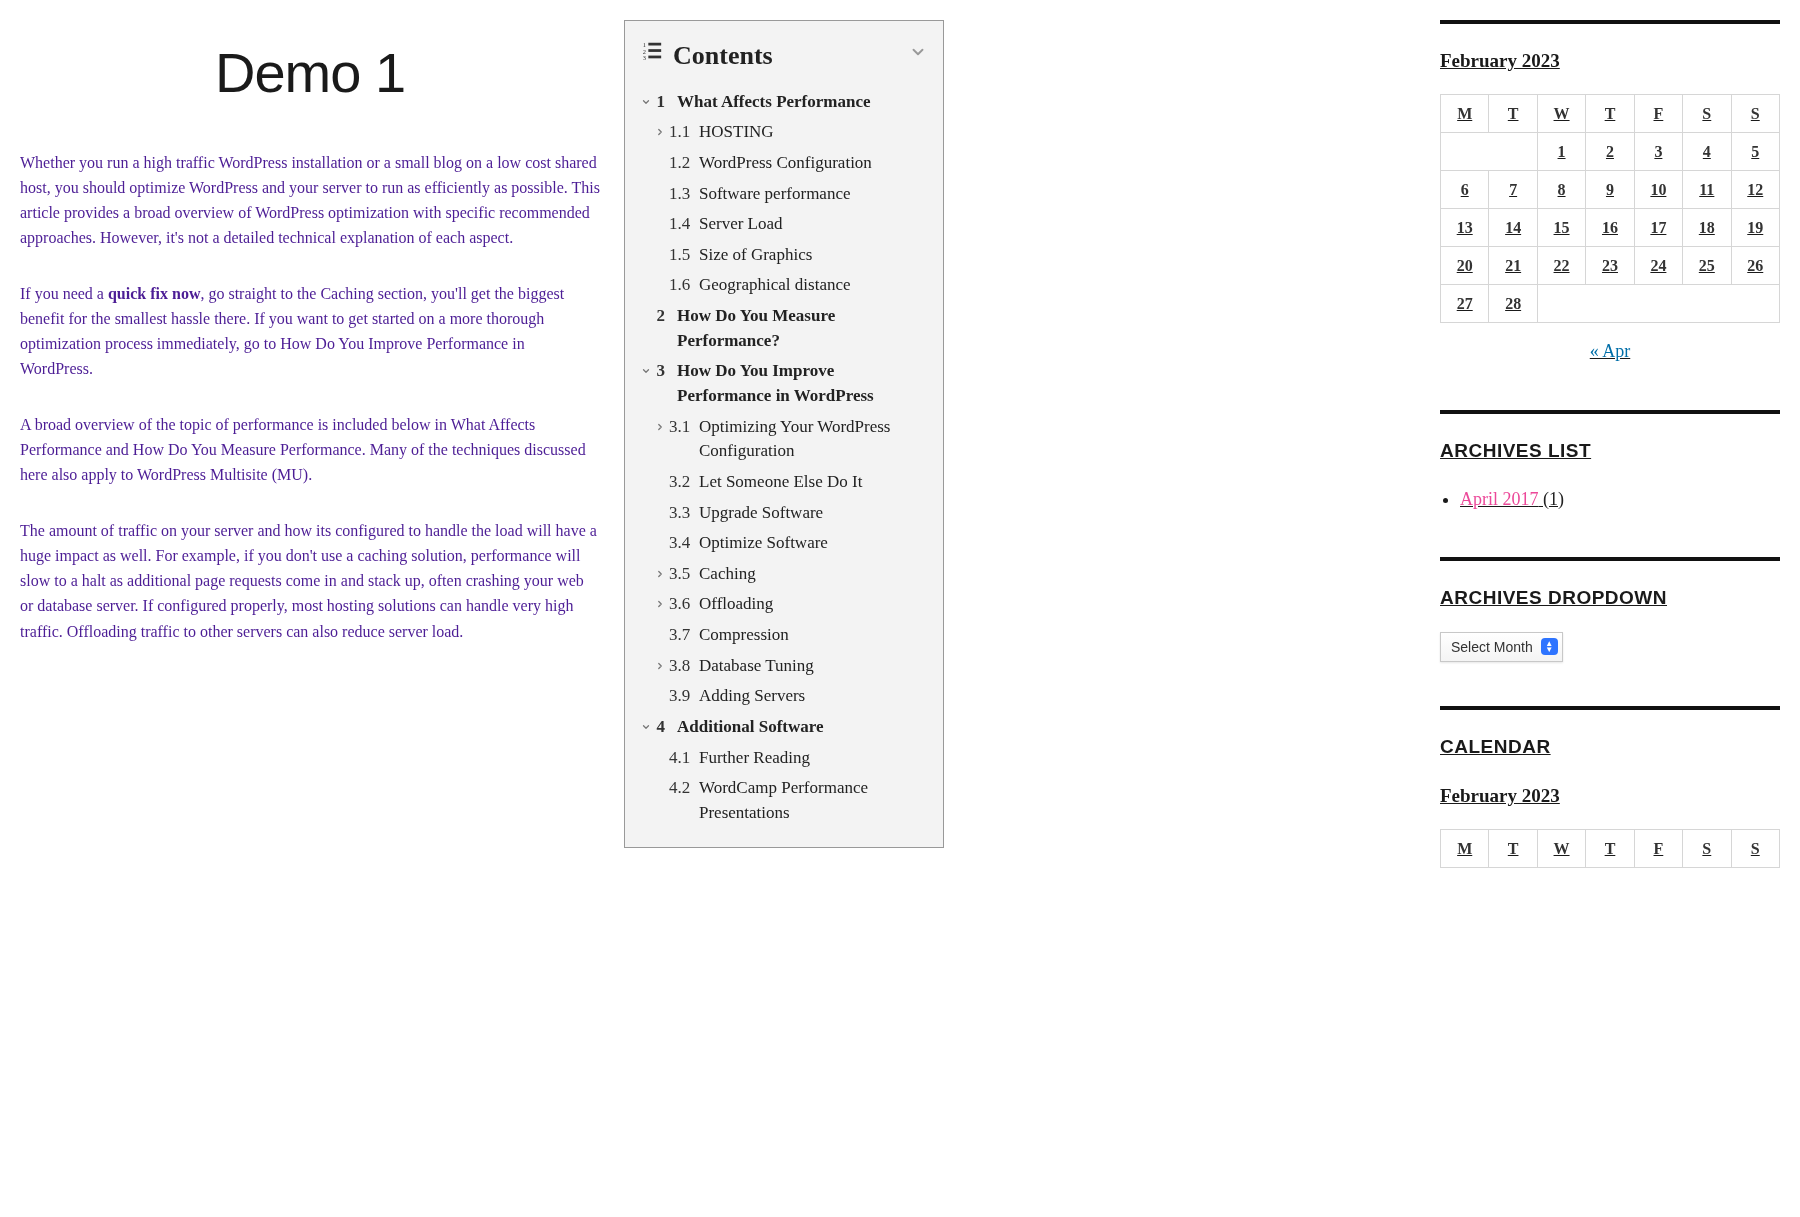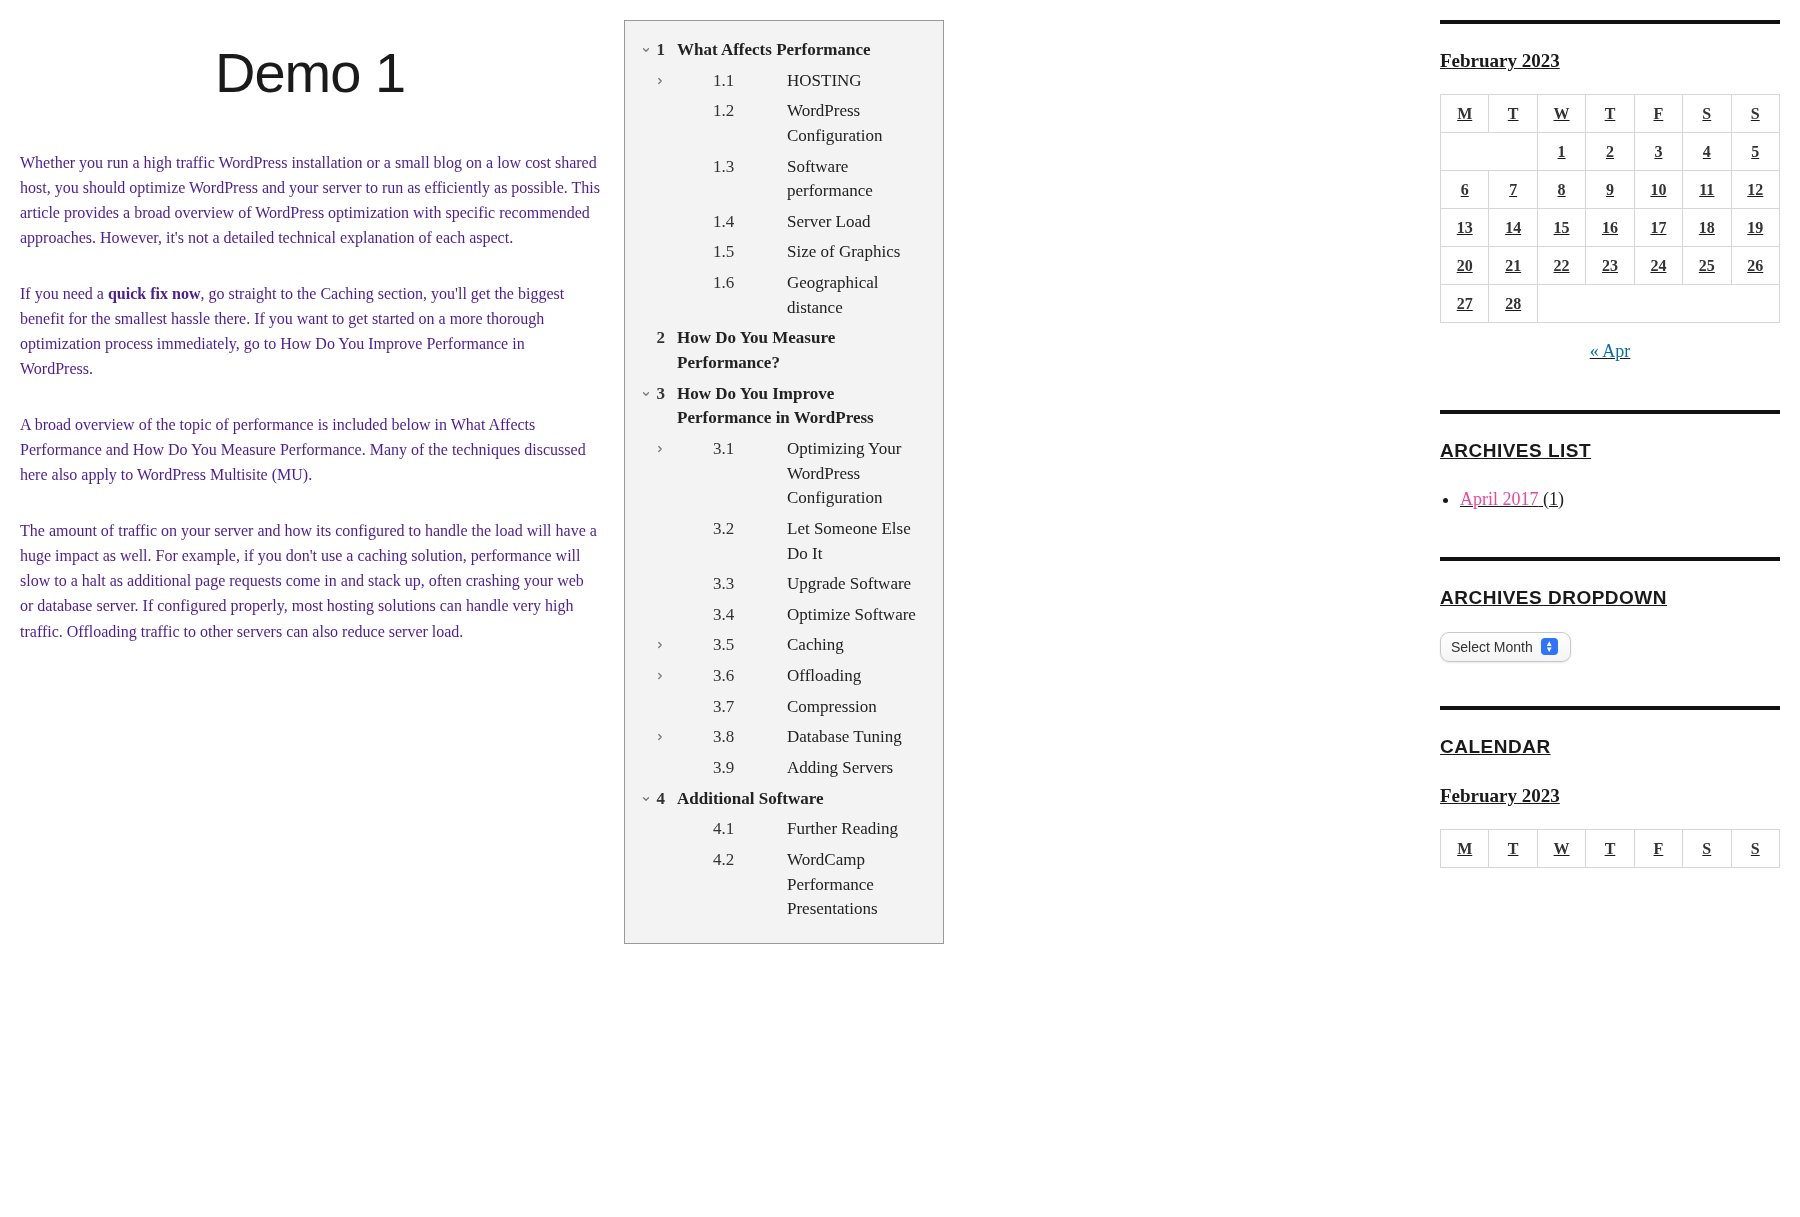--- a/index.html
+++ b/index.html
@@ -92,21 +92,21 @@
     padding-top: 6px;
   }
   .toc-row .num {
     flex-shrink: 0;
     text-align: right;
     padding-right: 12px;
     color: #333;
   }
   .toc-row.l1 .num { width: 22px; font-weight: 700; }
   .toc-row.l1 .label { font-weight: 700; }
-  .toc-row.l2 { padding-left: 14px; gap: 44px; }
+  .toc-row.l2 { padding-left: 14px; }
   .toc-row.l2 .num { width: 30px; }
   .toc-row.l2 .label { font-weight: 400; }
   .toc-row .label { flex: 1; }
 
   
   .widget { margin-bottom: 44px; }
   .widget-rule {
     border: 0;
     border-top: 4px solid #111;
     margin: 0 0 22px 0;
@@ -160,22 +160,22 @@
     color: #ec4899;
     text-decoration: none;
   }
   .archives-list .count { color: #222; }
 
   
   .archives-select-wrap {
     display: inline-flex;
     align-items: center;
     border: 1px solid #c8c8c8;
-    border-radius: 9px;
-    padding: 3px 12px 3px 10px;
+    border-radius: 0;
+    padding: 3px 4px 3px 10px;
     background: linear-gradient(#fff,#f4f4f4);
     box-shadow: 0 1px 2px rgba(0,0,0,.1);
     font-size: 14px;
   }
   .archives-select-wrap .label {
     font-family: -apple-system, Arial, sans-serif;
     font-size: 14px;
     color: #333;
     margin-right: 8px;
   }
@@ -203,20 +203,40 @@
       <div id="paragraphs-container">
           <p>Whether you run a high traffic WordPress installation or a small blog on a low cost shared host, you should optimize WordPress and your server to run as efficiently as possible. This article provides a broad overview of WordPress optimization with specific recommended approaches. However, it's not a detailed technical explanation of each aspect.</p>
           <p>If you need a <strong>quick fix now</strong>, go straight to the Caching section, you'll get the biggest benefit for the smallest hassle there. If you want to get started on a more thorough optimization process immediately, go to How Do You Improve Performance in WordPress.</p>
           <p>A broad overview of the topic of performance is included below in What Affects Performance and How Do You Measure Performance. Many of the techniques discussed here also apply to WordPress Multisite (MU).</p>
           <p>The amount of traffic on your server and how its configured to handle the load will have a huge impact as well. For example, if you don't use a caching solution, performance will slow to a halt as additional page requests come in and stack up, often crashing your web or database server. If configured properly, most hosting solutions can handle very high traffic. Offloading traffic to other servers can also reduce server load.</p>
         </div>
     </div>
 
     <div class="toc-col">
       <div class="toc">
+        <div class="toc-head">
+          <div class="left">
+            <span>
+              <svg width="22" height="22" viewBox="0 0 24 24" fill="none">
+                <text x="2" y="8" font-size="7" fill="#333" font-family="Georgia">1</text>
+                <text x="2" y="15" font-size="7" fill="#333" font-family="Georgia">2</text>
+                <text x="2" y="22" font-size="7" fill="#333" font-family="Georgia">3</text>
+                <rect x="8" y="3" width="14" height="3" fill="#333"></rect>
+                <rect x="8" y="10" width="14" height="3" fill="#333"></rect>
+                <rect x="8" y="17" width="14" height="3" fill="#333"></rect>
+              </svg>
+            </span>
+            <span class="title">Contents</span>
+          </div>
+          <span class="chev">
+            <svg width="18" height="18" viewBox="0 0 24 24" fill="none">
+              <path d="M6 9l6 6 6-6" stroke="#999" stroke-width="2.5" stroke-linecap="round" stroke-linejoin="round"></path>
+            </svg>
+          </span>
+        </div>
         <div class="toc-list" id="toc-list">
             <div class="toc-row l1">
               <span class="arrow"><svg width="10" height="10" viewBox="0 0 24 24">
                   <path d="M6 9l6 6 6-6" stroke="#777" stroke-width="3" fill="none" stroke-linecap="round" stroke-linejoin="round"></path>
                 </svg></span>
               <span class="num">1</span>
               <span class="label">What Affects Performance</span>
             </div>
             <div class="toc-row l2">
               <span class="arrow"><svg width="10" height="10" viewBox="0 0 24 24">

